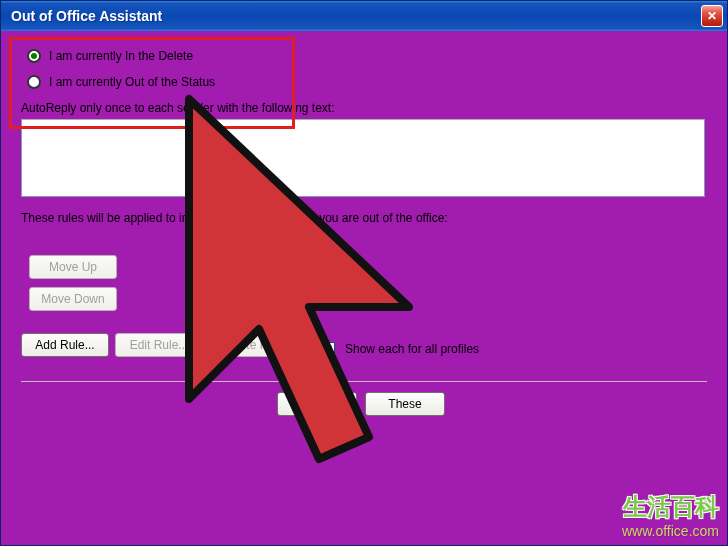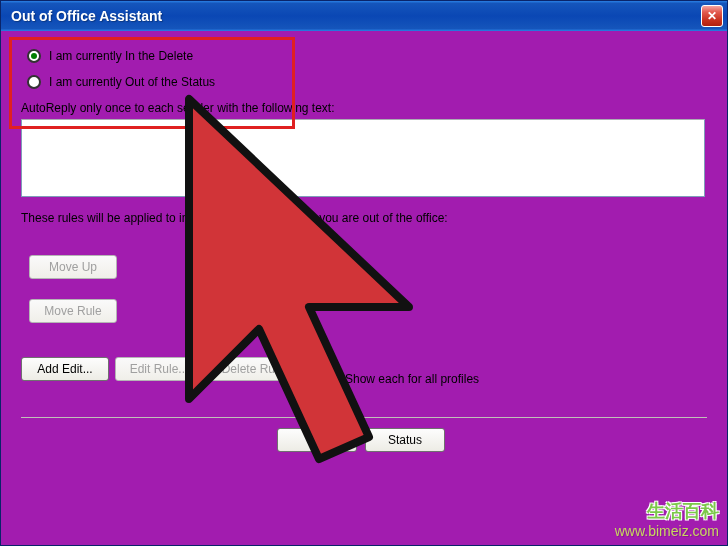--- a/index.html
+++ b/index.html
@@ -129,21 +129,21 @@
     justify-content: center;
     height: 24px;
     padding: 0 10px;
     background: linear-gradient(to bottom, #fdfdfd, #edece5);
     border: 1px solid #707070;
     border-radius: 3px;
     font-family: Tahoma, sans-serif;
     font-size: 12px;
     cursor: pointer;
     min-width: 88px;
-    margin-bottom: 20px;
+    margin-bottom: 8px;
   }
   .btn.disabled {
     color: #a0a0a0;
     border-color: #b5b5b5;
     background: linear-gradient(to bottom, #fafafa, #f0efe9);
     cursor: default;
   }
   .bottom-row {
     display: flex;
     align-items: center;
@@ -187,21 +187,21 @@
   .cursor-arrow svg { width: 100%; height: 100%; }
   .watermark {
     position: absolute;
     right: 8px;
     bottom: 6px;
     text-align: right;
     font-family: "Microsoft YaHei", sans-serif;
     pointer-events: none;
   }
   .wm-line1 {
-    font-size: 18px;
+    font-size: 24px;
     font-weight: bold;
     color: #7cc84a;
     text-shadow: 1px 1px 0 #fff, -1px -1px 0 #fff, 1px -1px 0 #fff, -1px 1px 0 #fff;
   }
   .wm-line2 {
     font-size: 14px;
     color: #c8d860;
     text-shadow: 1px 1px 0 rgba(0,0,0,0.15);
   }
 </style>
@@ -231,48 +231,48 @@
     </div>
 
     <div class="section-label">AutoReply only once to each sender with the following text:</div>
     <div class="textarea"></div>
 
     <div class="section-label">These rules will be applied to incoming messages while you are out of the office:</div>
 
     <div class="rules-row">
       <div class="side-buttons">
         <button class="btn disabled">Move Up</button>
-        <button class="btn disabled">Move Rule</button>
+        <button class="btn disabled">Move Down</button>
       </div>
     </div>
 
     <div class="bottom-row">
-      <button class="btn">Add Edit...</button>
+      <button class="btn">Add Rule...</button>
       <button class="btn disabled">Edit Rule...</button>
       <button class="btn disabled">Delete Rule</button>
       <span class="checkbox">
         <span class="checkmark">✔</span>
       </span>
       <span>Show each for all profiles</span>
     </div>
 
     <div class="divider"></div>
 
     <div class="footer-row">
       <button class="btn">OK</button>
-      <button class="btn">Status</button>
+      <button class="btn">These</button>
     </div>
 
   </div>
 
   <div class="highlight-box"></div>
 
   <div class="cursor-arrow">
     <svg viewBox="0 0 280 380">
       <path d="M 10 10 L 10 310 L 80 240 L 140 370 L 190 348 L 130 218 L 230 218 Z" fill="#d13438" stroke="#111" stroke-width="8" stroke-linejoin="round"></path>
     </svg>
   </div>
 
   <div class="watermark">
     <div class="wm-line1">生活百科</div>
-    <div class="wm-line2">www.bimeiz.com</div>
+    <div class="wm-line2">www.office.com</div>
   </div>
 </div>
 
 </body></html>

